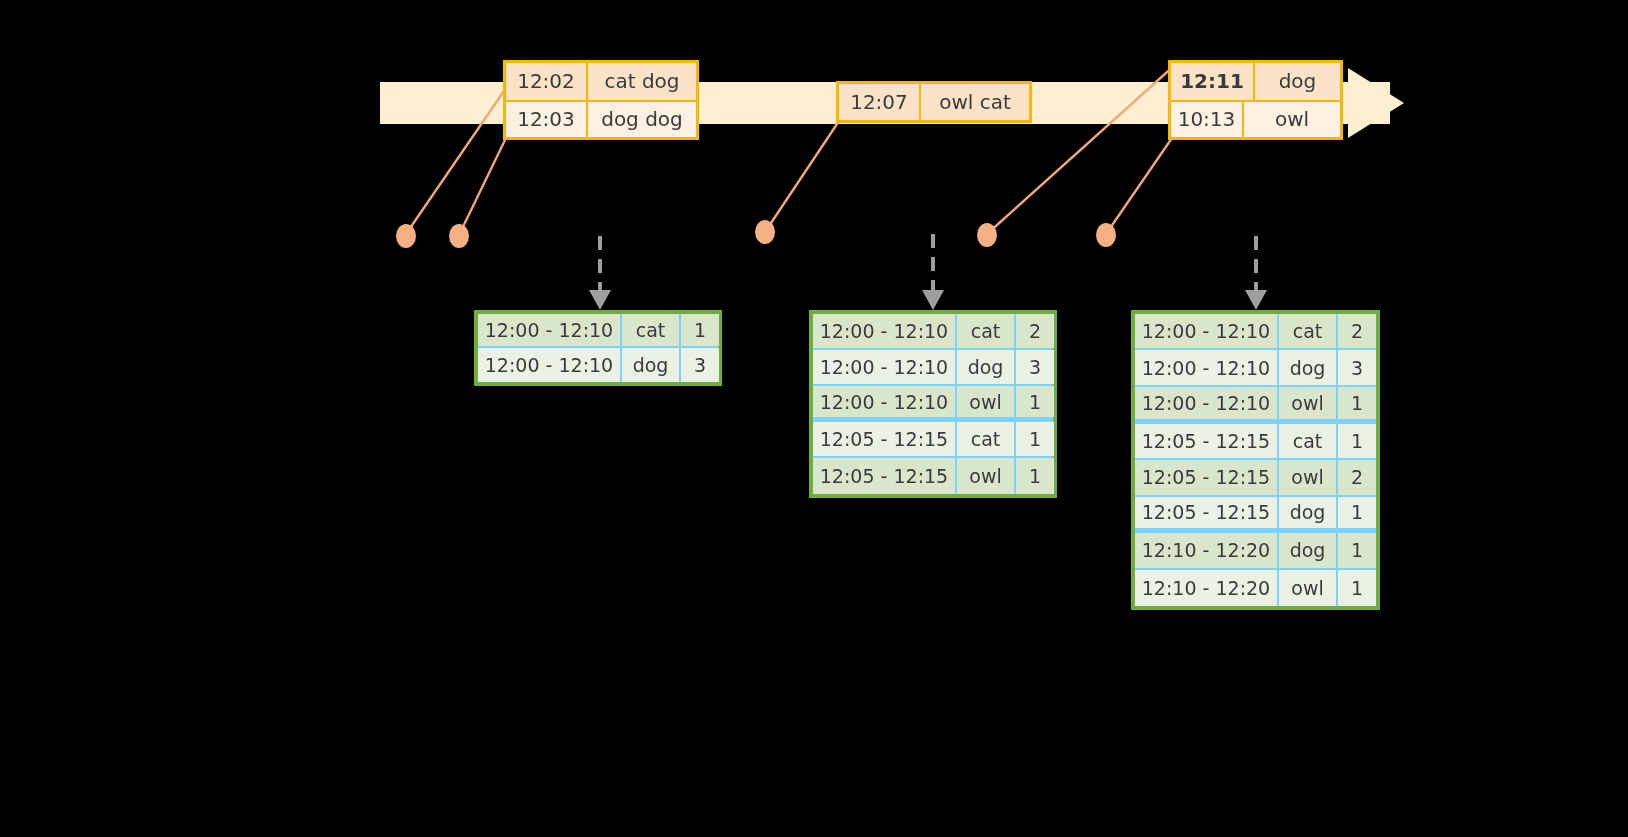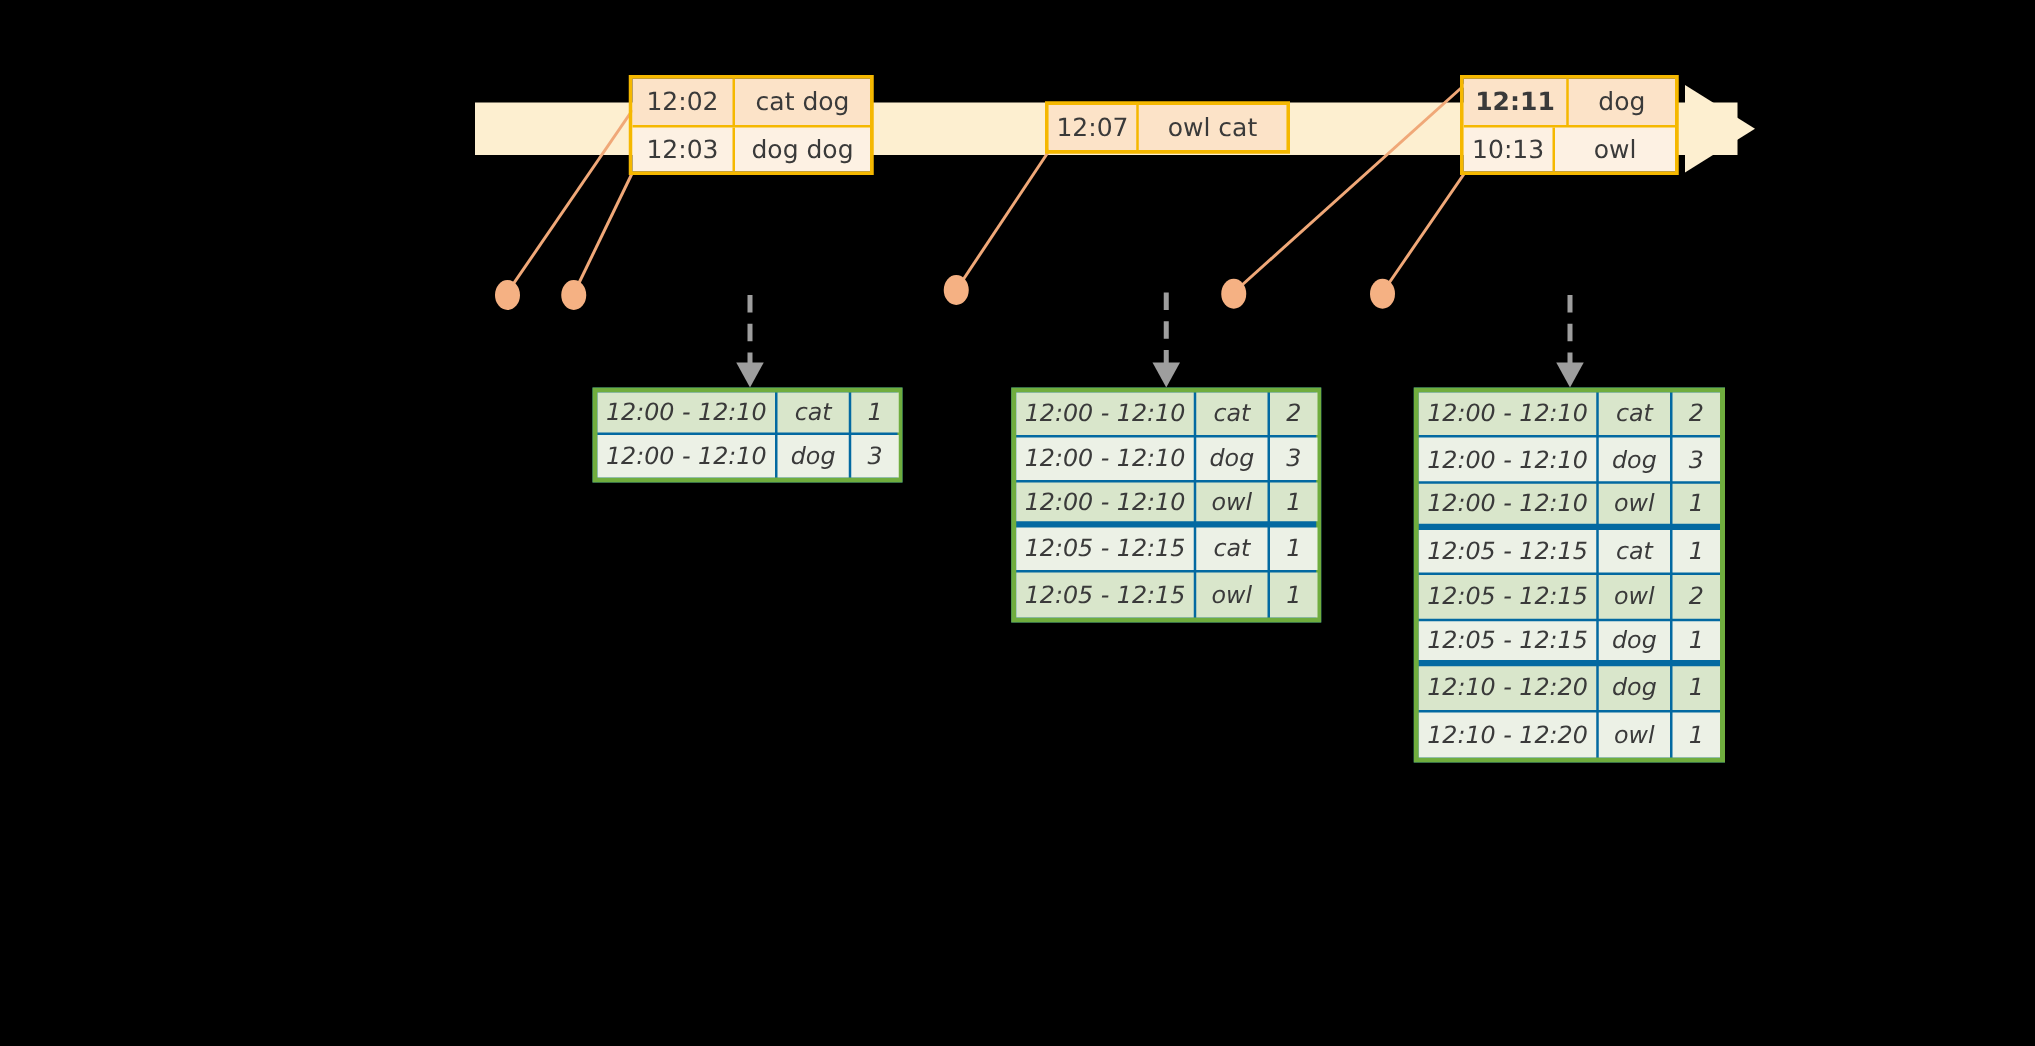--- a/index.html
+++ b/index.html
@@ -69,22 +69,21 @@
     flex: 1;
   }
 
   
   .result-table {
     position: absolute;
     border: 4px solid #70AD3E;
     box-sizing: border-box;
     display: flex;
     flex-direction: column;
-    background: #0369a1;
-    font-style: italic;
+    background: #7dd3fc;
   }
   .t-row {
     display: flex;
     flex-direction: row;
     height: 37.6px;
     box-sizing: border-box;
     gap: 2px;
     padding-bottom: 2px;
   }
   .t-row:last-child { padding-bottom: 0; }
@@ -154,21 +153,21 @@
       <div class="event-text">cat dog</div>
     </div>
     <div class="event-row shade-b">
       <div class="event-time" style="width:82px;">12:03</div>
       <div class="event-text">dog dog</div>
     </div>
   </div>
 
   <div class="event-box" style="left:836px; top:81px; width:196px; height:42px;">
     <div class="event-row shade-a" style="height:36px;">
-      <div class="event-time" style="width:72px;">12:07</div>
+      <div class="event-time" style="width:82px;">12:07</div>
       <div class="event-text">owl cat</div>
     </div>
   </div>
 
   <div class="event-box" style="left:1168px; top:60px; width:175px; height:80px;">
     <div class="event-row shade-a">
       <div class="event-time" style="width:84px;font-weight:bold;">12:11</div>
       <div class="event-text">dog</div>
     </div>
     <div class="event-row shade-b">

